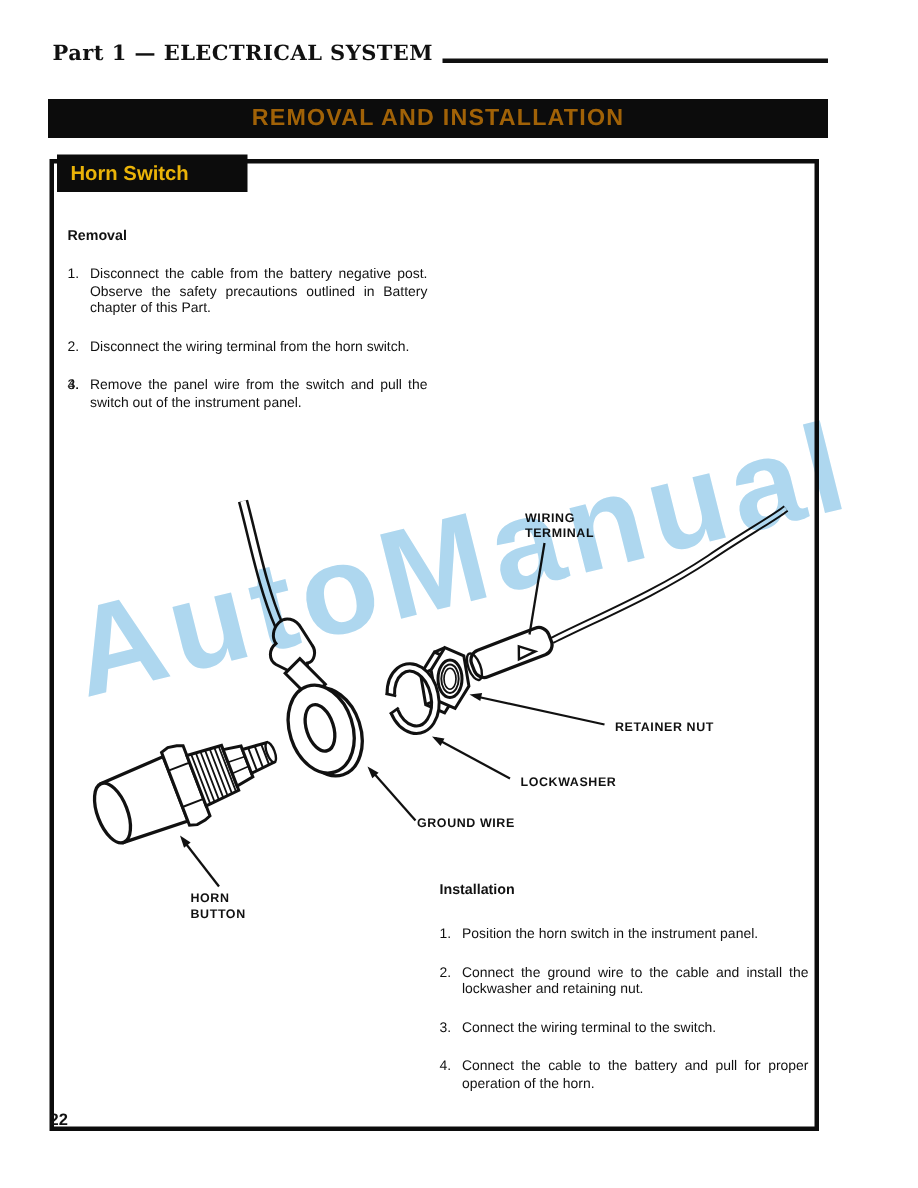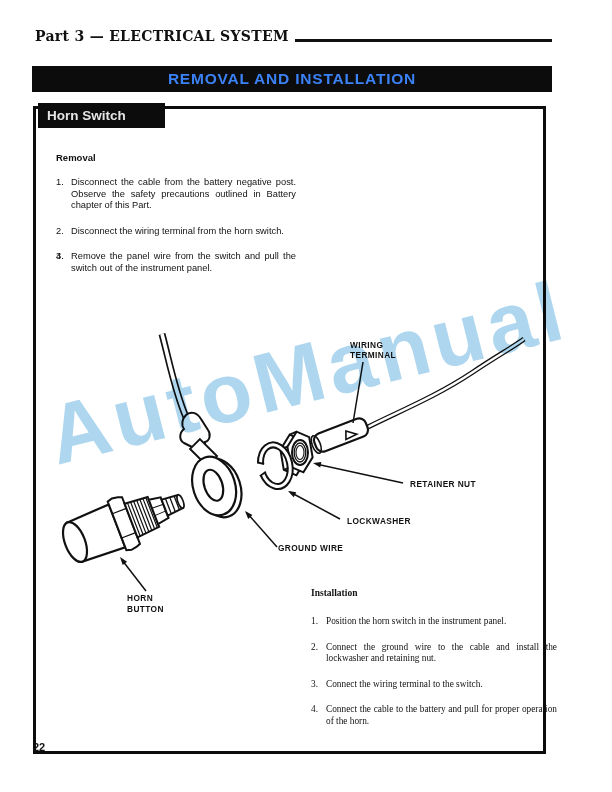--- a/index.html
+++ b/index.html
@@ -9,35 +9,35 @@
     margin:0 auto;
   }
   .part-title {
     position:absolute; left:35px; top:28px;
     font-family:"DejaVu Serif", serif; font-weight:bold; font-size:14px;
     letter-spacing:.3px; white-space:nowrap;
   }
   .title-rule { position:absolute; left:295px; top:39px; width:257px; height:3px; background:#101010; }
   .banner {
     position:absolute; left:32px; top:66px; width:520px; height:26px;
-    background:#0c0c0c; color:#3b82f6; display:flex; align-items:center; justify-content:center;
+    background:#0c0c0c; color:#a16207; display:flex; align-items:center; justify-content:center;
     font-weight:bold; font-size:15.5px; letter-spacing:.8px;
   }
   .main-box {
     position:absolute; left:33px; top:106px; width:513px; height:648px;
     border:3px solid #0c0c0c; box-sizing:border-box; background:#fff;
   }
   .section-tab {
     position:absolute; left:38px; top:103px; width:127px; height:25px;
-    background:#0c0c0c; color:#e5e5e5; font-weight:bold; font-size:13.5px;
+    background:#0c0c0c; color:#eab308; font-weight:bold; font-size:13.5px;
     display:flex; align-items:center; padding-left:9px; box-sizing:border-box; z-index:3;
   }
   .col { position:absolute; z-index:3; }
-  .removal-col { left:45px; top:152px; width:240px;margin-left:11px; }
-  .installation-col { left:311px; top:588px; width:246px;font-family:Liberation Serif, serif; }
+  .removal-col { left:45px; top:152px; width:240px; }
+  .installation-col { left:293px; top:588px; width:246px; }
   .col-heading { font-weight:bold; font-size:9.5px; margin:0 0 14px 0; }
   .step {
     position:relative; padding-left:15px; margin:0 0 14px 0;
     font-size:9.3px; line-height:11.6px; text-align:justify;
   }
   .step-num { position:absolute; left:0; top:0; }
   .page-num { position:absolute; left:33px; top:741px; font-weight:bold; font-size:11px; z-index:3; }
   .diagram-svg { position:absolute; left:0; top:0; z-index:2; pointer-events:none; }
   .watermark {
     position:absolute; left:58px; top:384px; z-index:5; pointer-events:none;
@@ -47,21 +47,21 @@
   }
   .dline { stroke:#111; stroke-width:1.5; fill:none; }
   .dlabel { font-family:"Liberation Sans", sans-serif; font-size:8.3px; font-weight:bold; letter-spacing:.4px; fill:#111; }
   .part-fill { fill:#fff; stroke:#111; }
 </style>
 </head>
 <body>
 
 <div class="page">
 
-  <div class="part-title">Part 3 — ELECTRICAL SYSTEM</div>
+  <div class="part-title">Part 1 — ELECTRICAL SYSTEM</div>
   <div class="title-rule"></div>
 
   <div class="banner">
     <span>REMOVAL AND INSTALLATION</span>
   </div>
 
   <div class="main-box"></div>
 
   <div class="section-tab">
     <span>Horn Switch</span>

